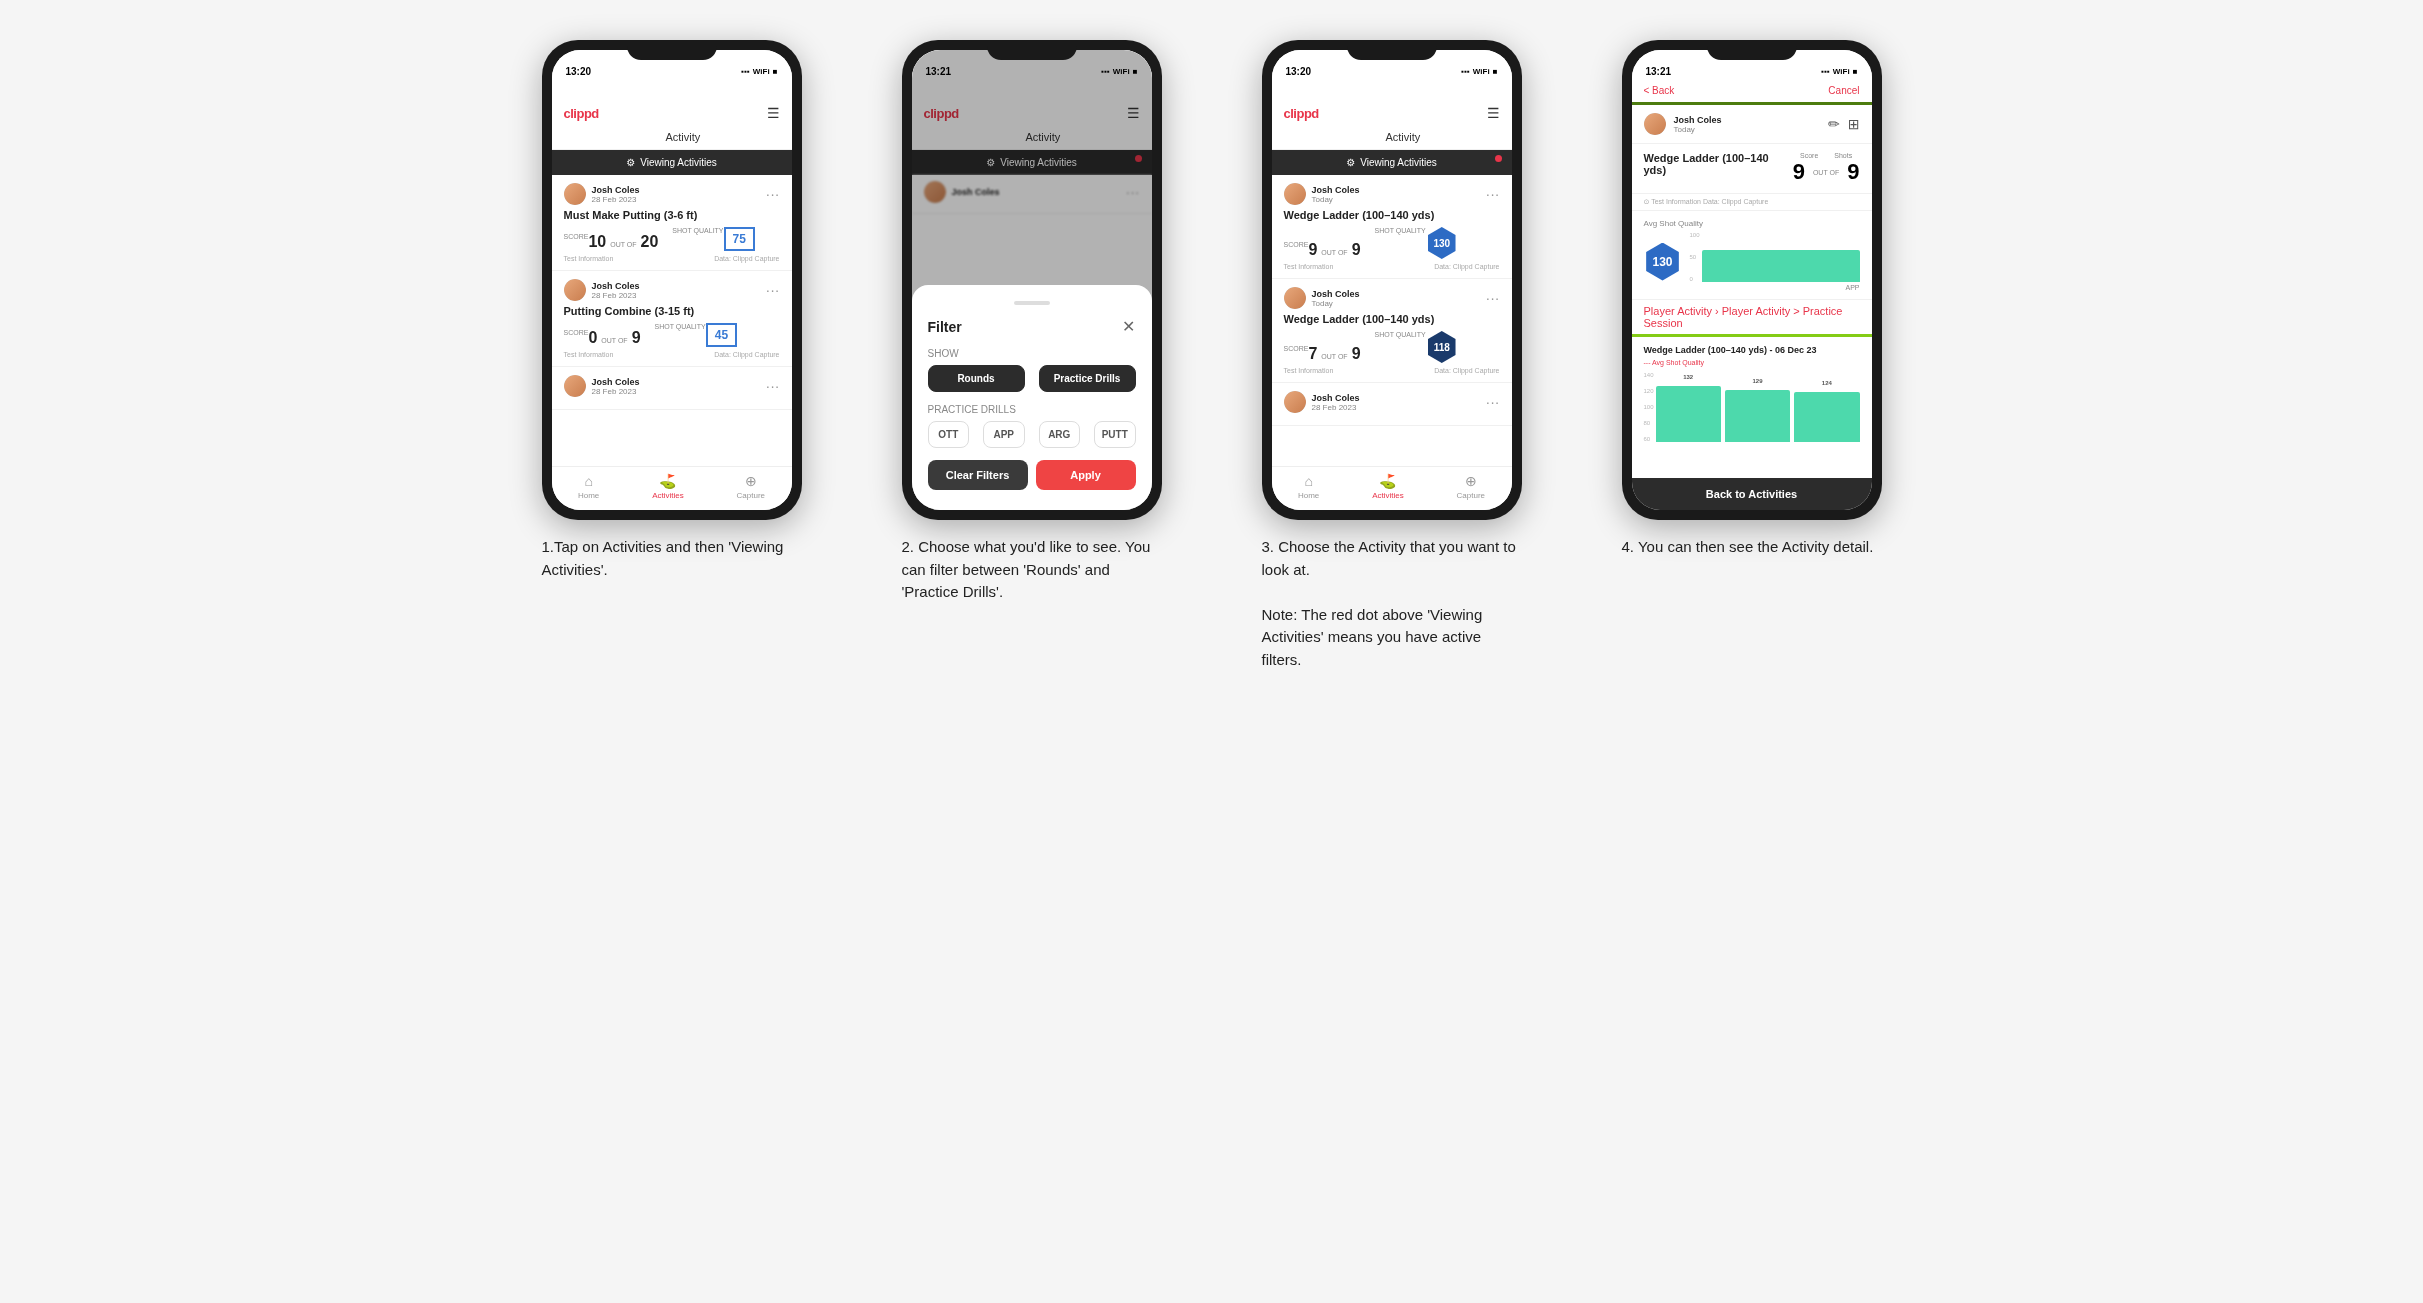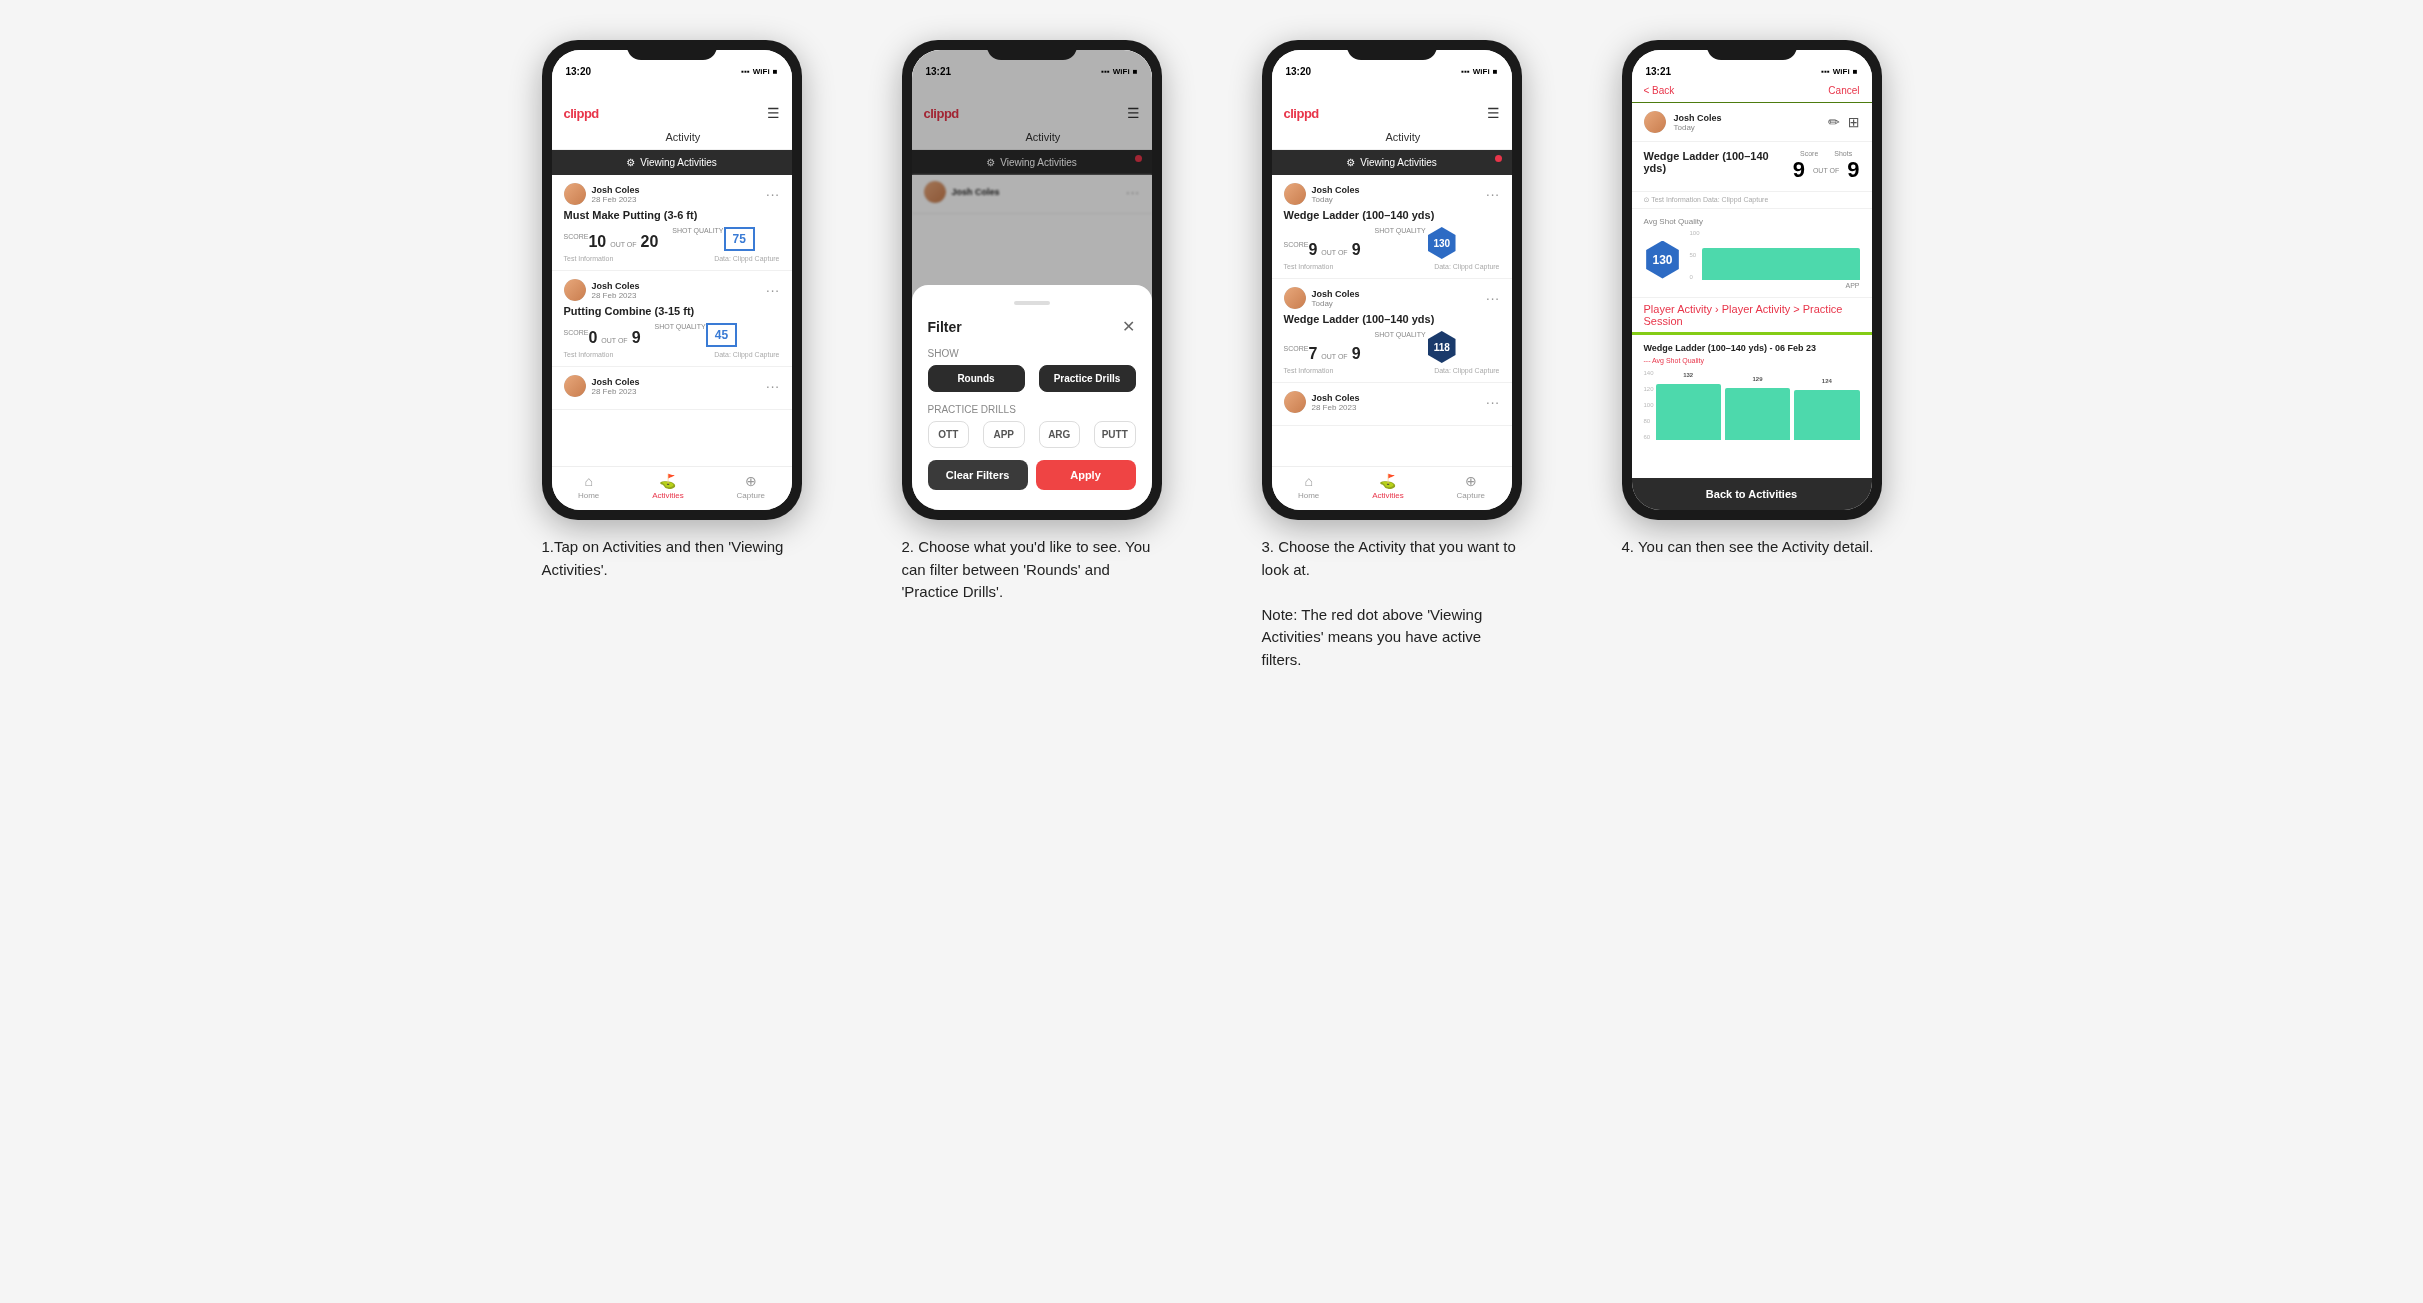--- a/index.html
+++ b/index.html
@@ -276,21 +276,21 @@
       border-radius: 8px; font-size: 11px; font-weight: 600;
       border: none; text-align: center;
     }
     
     .detail-header {
       background: #fff;
       padding: 6px 12px;
       display: flex;
       justify-content: space-between;
       align-items: center;
-      border-bottom: 1px solid #4d7c0f;
+      border-bottom: 3px solid #4d7c0f;
     }
     .back-btn { font-size: 10px; color: #e8354a; display: flex; align-items: center; gap: 2px; }
     .cancel-btn { font-size: 10px; color: #e8354a; }
     .detail-user-bar {
       padding: 8px 12px;
       display: flex;
       align-items: center;
       justify-content: space-between;
       border-bottom: 1px solid #f0f0f0;
     }
@@ -843,21 +843,21 @@
                 </div>
               </div>
             </div>
           </div>
 
           <div class="practice-session-label">
             <span>Player Activity › </span><span style="color:#e8354a;">Player Activity &gt; Practice Session</span>
           </div>
 
           <div class="trend-section">
-            <div class="trend-title">Wedge Ladder (100–140 yds) - 06 Feb 23</div>
+            <div class="trend-title">Wedge Ladder (100–140 yds) - 06 Dec 23</div>
             <div class="trend-subtitle">--- Avg Shot Quality</div>
             <div style="display:flex; align-items:flex-end;">
               <div class="trend-axis">
                 <span>140</span>
                 <span>120</span>
                 <span>100</span>
                 <span>80</span>
                 <span>60</span>
               </div>
               <div class="trend-chart" style="flex:1;">

